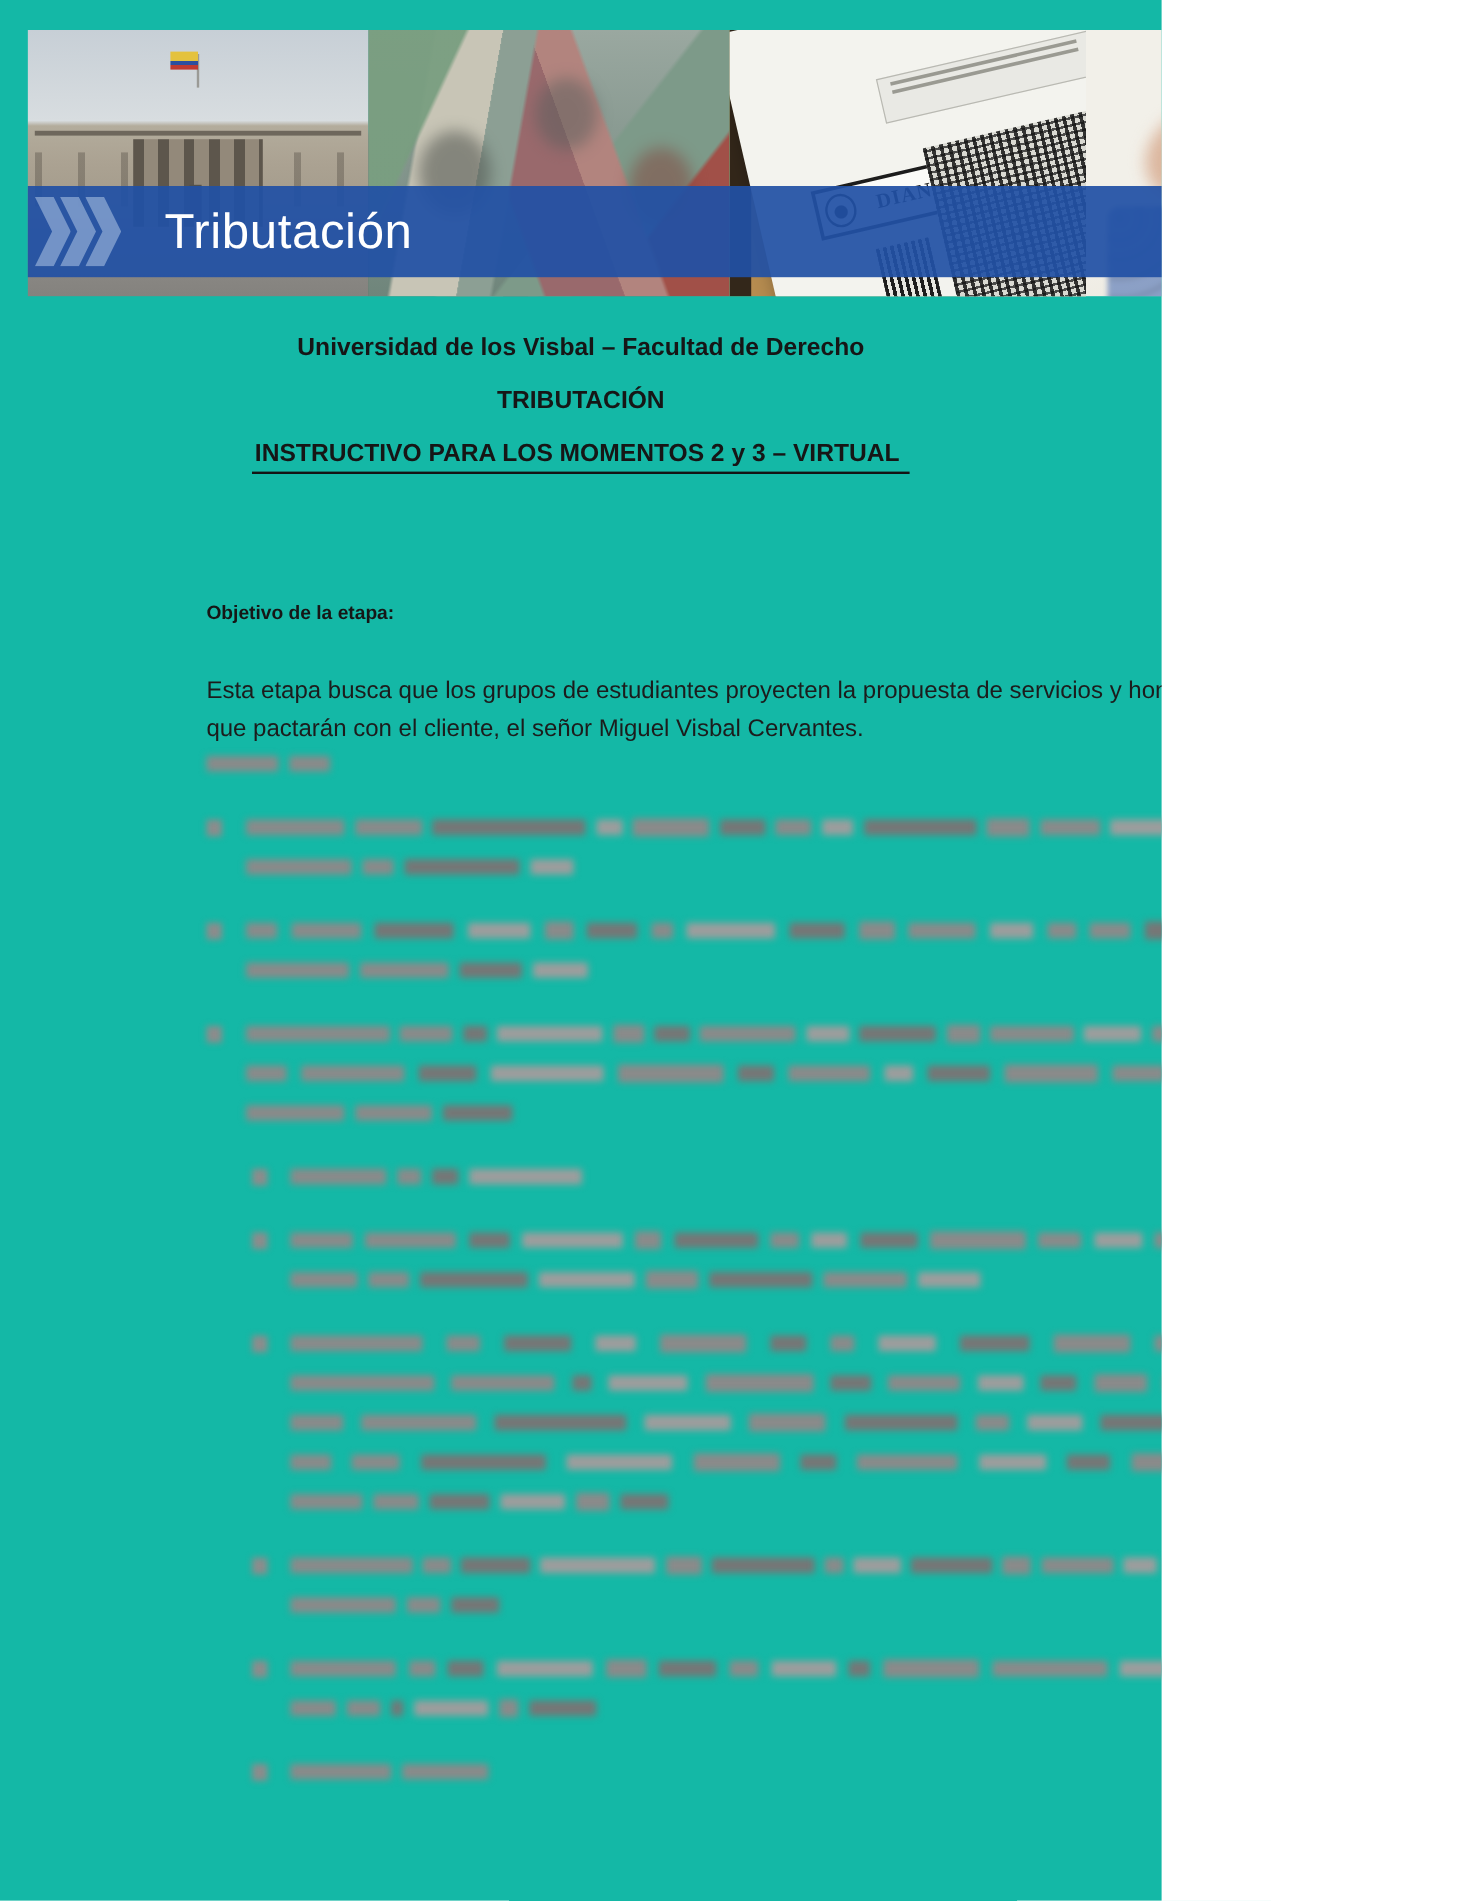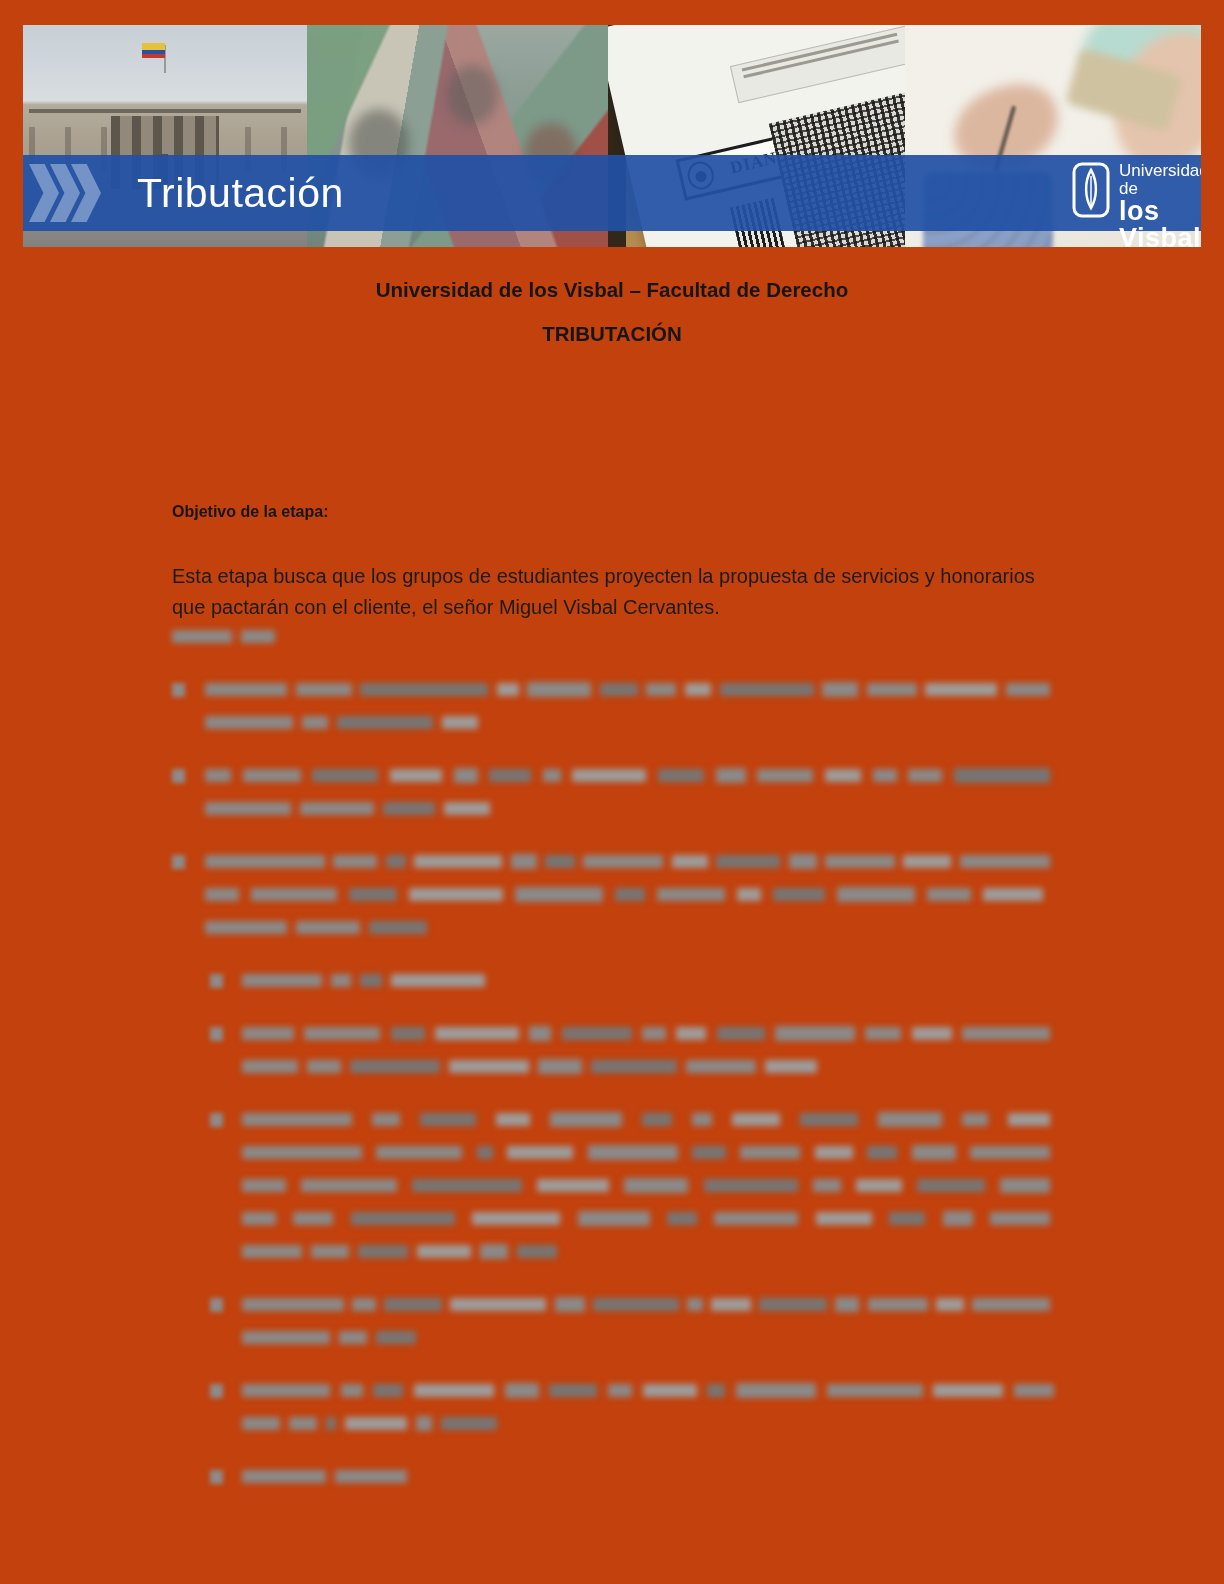--- a/index.html
+++ b/index.html
@@ -1,16 +1,16 @@
 <!DOCTYPE html>
 <html><head>
 <meta charset="utf-8">
 <style>
   html,body{margin:0;padding:0;background:#ffffff;}
-  .page{position:relative;width:1224px;height:1584px;background:#c2410c;overflow:hidden;
+  .page{position:relative;width:968px;height:1584px;background:#14b8a6;overflow:hidden;
         font-family:"Liberation Sans",sans-serif;color:#161616;}
 
   
   .banner{position:absolute;left:23px;top:25px;width:1178px;height:222px;overflow:hidden;}
   .photos{position:absolute;inset:0;display:flex;}
   .photo{position:relative;height:100%;overflow:hidden;}
   .photo-capitol{flex:0 0 24.1%;
     background:linear-gradient(180deg,#c7cfd6 0%,#d8dde0 34%,#b3ac9c 36%,#aba292 50%,
                #a49c8c 64%,#97938c 72%,#8f8d89 80%,#84827e 100%);}
   .photo-capitol .colonnade{position:absolute;left:31%;top:41%;width:38%;height:33%;
@@ -168,20 +168,23 @@
           <span class="l2" style="display:block">los Visbal</span>
 
         </span>
       </div>
     </div>
   </div>
 
   <div class="titles">
     <div class="t-line">Universidad de los Visbal – Facultad de Derecho</div>
     <div class="t-line">TRIBUTACIÓN</div>
+    <div class="t-line t-underline">
+      <span>INSTRUCTIVO PARA LOS MOMENTOS 2 y 3 – VIRTUAL</span>
+    </div>
   </div>
 
   <div class="content">
     <p class="obj-head">Objetivo de la etapa:</p>
     <p class="obj-par">Esta etapa busca que los grupos de estudiantes proyecten la propuesta de servicios y honorarios que pactarán con el cliente, el señor Miguel Visbal Cervantes.</p>
     <div class="blur-root" id="blur-root">
         <div class="blur-block lvl0">
           <div class="blur-line">
             <span class="blur-words">
               <i class="bw" style="width: 60px;"></i>

